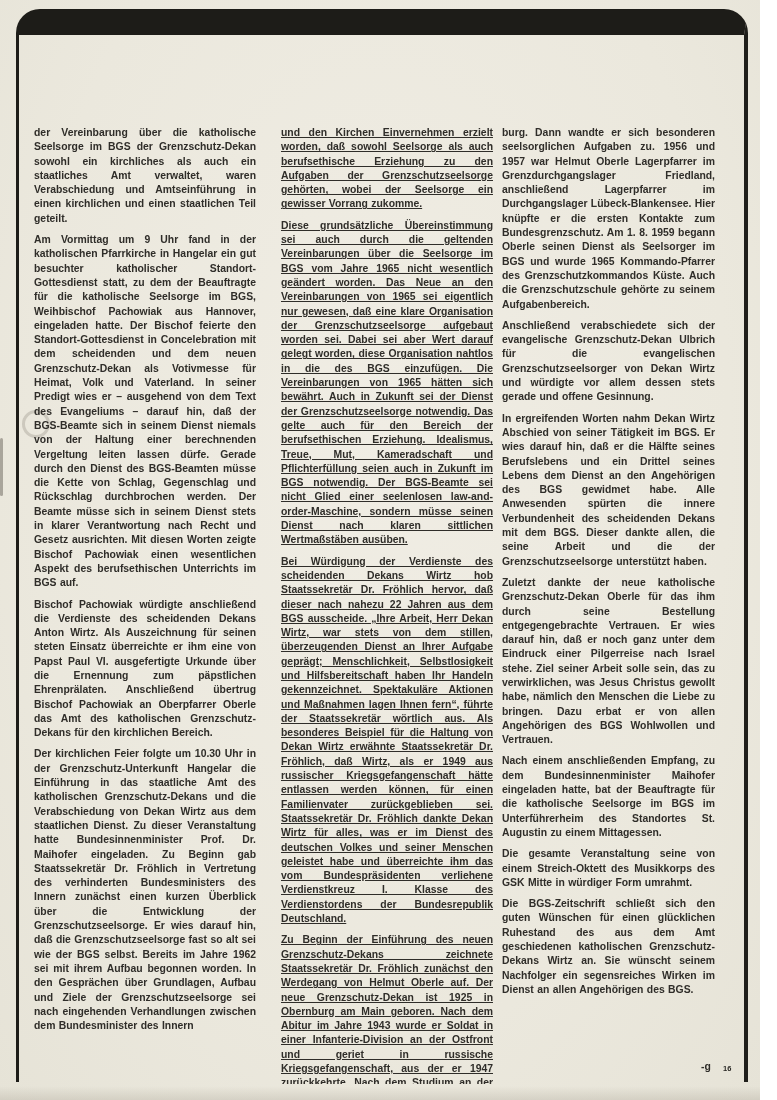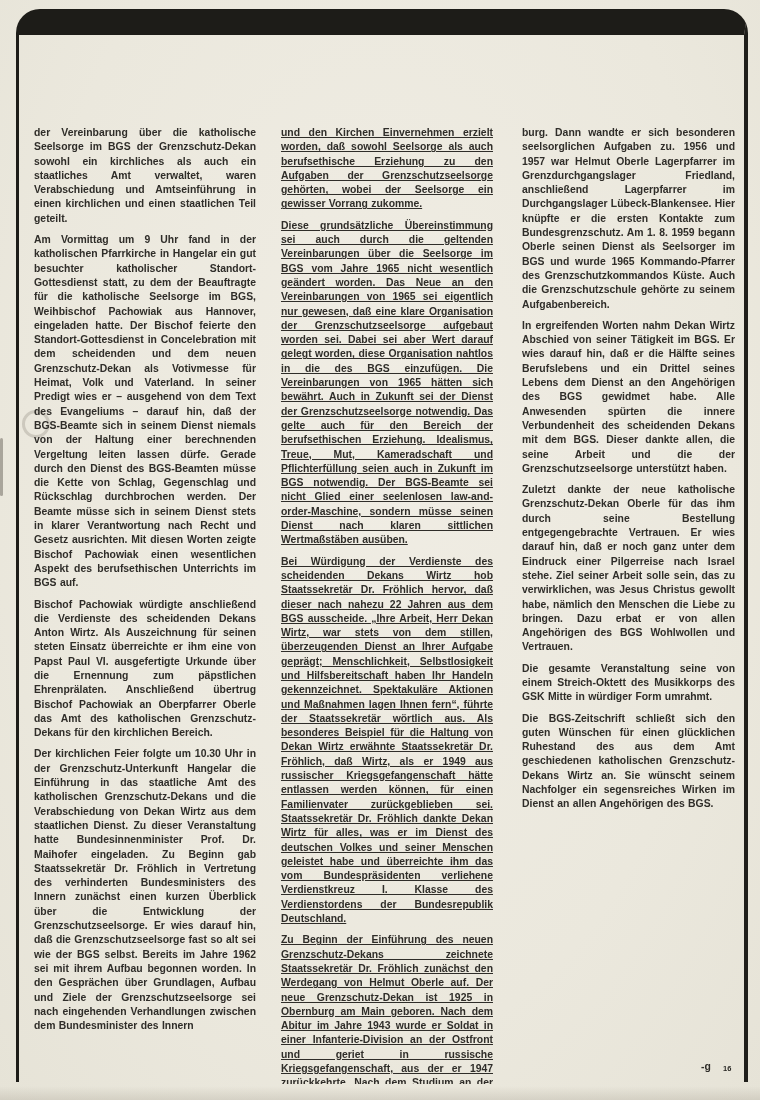--- a/index.html
+++ b/index.html
@@ -39,21 +39,21 @@
     line-height: 14.3px;
     text-align: justify;
     letter-spacing: 0px;
     word-spacing: 0.5px;
     hyphens: auto;
     -webkit-hyphens: auto;
     overflow-wrap: break-word;
   }
   .col-1 { left: 34px;  width: 222px; }
   .col-2 { left: 281px; width: 212px; text-decoration: underline; }
-  .col-3 { left: 522px; width: 213px; }
+  .col-3 { left: 502px; width: 213px; }
 
   .col p { margin: 0 0 7px 0; padding: 0; }
 
   .sig {
     position: absolute;
     left: 701px;
     top: 1061px;
     font-size: 10.4px;
     font-weight: bold;
     color: #2f2d29;
@@ -126,22 +126,24 @@
 
   <div class="col col-2">
     <p>und den Kirchen Einvernehmen erzielt worden, daß sowohl Seelsorge als auch berufsethische Erziehung zu den Aufgaben der Grenzschutzseelsorge gehörten, wobei der Seelsorge ein gewisser Vorrang zukomme.</p>
     <p>Diese grundsätzliche Übereinstimmung sei auch durch die geltenden Vereinbarungen über die Seelsorge im BGS vom Jahre 1965 nicht wesentlich geändert worden. Das Neue an den Vereinbarungen von 1965 sei eigentlich nur gewesen, daß eine klare Organisation der Grenzschutzseelsorge aufgebaut worden sei. Dabei sei aber Wert darauf gelegt worden, diese Organisation nahtlos in die des BGS einzufügen. Die Vereinbarungen von 1965 hätten sich bewährt. Auch in Zukunft sei der Dienst der Grenzschutzseelsorge notwendig. Das gelte auch für den Bereich der berufsethischen Erziehung. Idealismus, Treue, Mut, Kameradschaft und Pflichterfüllung seien auch in Zukunft im BGS notwendig. Der BGS-Beamte sei nicht Glied einer seelenlosen law-and-order-Maschine, sondern müsse seinen Dienst nach klaren sittlichen Wertmaßstäben ausüben.</p>
     <p>Bei Würdigung der Verdienste des scheidenden Dekans Wirtz hob Staatssekretär Dr. Fröhlich hervor, daß dieser nach nahezu 22 Jahren aus dem BGS ausscheide. „Ihre Arbeit, Herr Dekan Wirtz, war stets von dem stillen, überzeugenden Dienst an Ihrer Aufgabe geprägt; Menschlichkeit, Selbstlosigkeit und Hilfsbereitschaft haben Ihr Handeln gekennzeichnet. Spektakuläre Aktionen und Maßnahmen lagen Ihnen fern“, führte der Staatssekretär wörtlich aus. Als besonderes Beispiel für die Haltung von Dekan Wirtz erwähnte Staatssekretär Dr. Fröhlich, daß Wirtz, als er 1949 aus russischer Kriegsgefangenschaft hätte entlassen werden können, für einen Familienvater zurückgeblieben sei. Staatssekretär Dr. Fröhlich dankte Dekan Wirtz für alles, was er im Dienst des deutschen Volkes und seiner Menschen geleistet habe und überreichte ihm das vom Bundespräsidenten verliehene Verdienstkreuz I. Klasse des Verdienstordens der Bundesrepublik Deutschland.</p>
     <p>Zu Beginn der Einführung des neuen Grenzschutz-Dekans zeichnete Staatssekretär Dr. Fröhlich zunächst den Werdegang von Helmut Oberle auf. Der neue Grenzschutz-Dekan ist 1925 in Obernburg am Main geboren. Nach dem Abitur im Jahre 1943 wurde er Soldat in einer Infanterie-Division an der Ostfront und geriet in russische Kriegsgefangenschaft, aus der er 1947 zurückkehrte. Nach dem Studium an der Universität Würzburg wurde er 1952 zum Priester geweiht. Bis 1955 war er Kaplan in Würz-</p>
   </div>
 
   <div class="col col-3">
     <p>burg. Dann wandte er sich besonderen seelsorglichen Aufgaben zu. 1956 und 1957 war Helmut Oberle Lagerpfarrer im Grenzdurchgangslager Friedland, anschließend Lagerpfarrer im Durchgangslager Lübeck-Blankensee. Hier knüpfte er die ersten Kontakte zum Bundesgrenzschutz. Am 1. 8. 1959 begann Oberle seinen Dienst als Seelsorger im BGS und wurde 1965 Kommando-Pfarrer des Grenzschutzkommandos Küste. Auch die Grenzschutzschule gehörte zu seinem Aufgabenbereich.</p>
+    <p>Anschließend verabschiedete sich der evangelische Grenzschutz-Dekan Ulbrich für die evangelischen Grenzschutzseelsorger von Dekan Wirtz und würdigte vor allem dessen stets gerade und offene Gesinnung.</p>
     <p>In ergreifenden Worten nahm Dekan Wirtz Abschied von seiner Tätigkeit im BGS. Er wies darauf hin, daß er die Hälfte seines Berufslebens und ein Drittel seines Lebens dem Dienst an den Angehörigen des BGS gewidmet habe. Alle Anwesenden spürten die innere Verbundenheit des scheidenden Dekans mit dem BGS. Dieser dankte allen, die seine Arbeit und die der Grenzschutzseelsorge unterstützt haben.</p>
     <p>Zuletzt dankte der neue katholische Grenzschutz-Dekan Oberle für das ihm durch seine Bestellung entgegengebrachte Vertrauen. Er wies darauf hin, daß er noch ganz unter dem Eindruck einer Pilgerreise nach Israel stehe. Ziel seiner Arbeit solle sein, das zu verwirklichen, was Jesus Christus gewollt habe, nämlich den Menschen die Liebe zu bringen. Dazu erbat er von allen Angehörigen des BGS Wohlwollen und Vertrauen.</p>
+    <p>Nach einem anschließenden Empfang, zu dem Bundesinnenminister Maihofer eingeladen hatte, bat der Beauftragte für die katholische Seelsorge im BGS im Unterführerheim des Standortes St. Augustin zu einem Mittagessen.</p>
     <p>Die gesamte Veranstaltung seine von einem Streich-Oktett des Musikkorps des GSK Mitte in würdiger Form umrahmt.</p>
     <p>Die BGS-Zeitschrift schließt sich den guten Wünschen für einen glücklichen Ruhestand des aus dem Amt geschiedenen katholischen Grenzschutz-Dekans Wirtz an. Sie wünscht seinem Nachfolger ein segensreiches Wirken im Dienst an allen Angehörigen des BGS.</p>
   </div>
 
   <span class="sig">-g</span>
   <span class="pageno">16</span>
 
 </div>
 
 </body></html>

